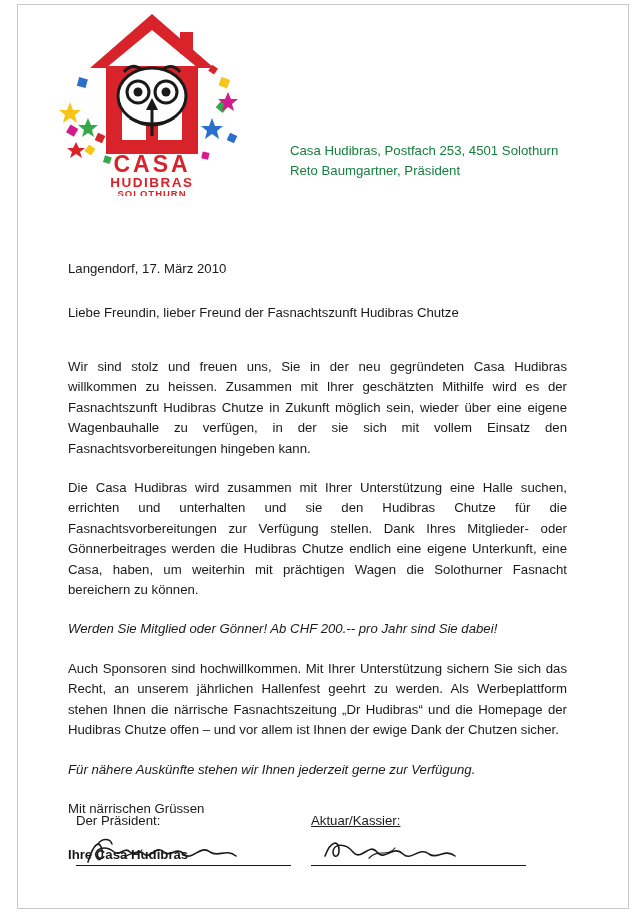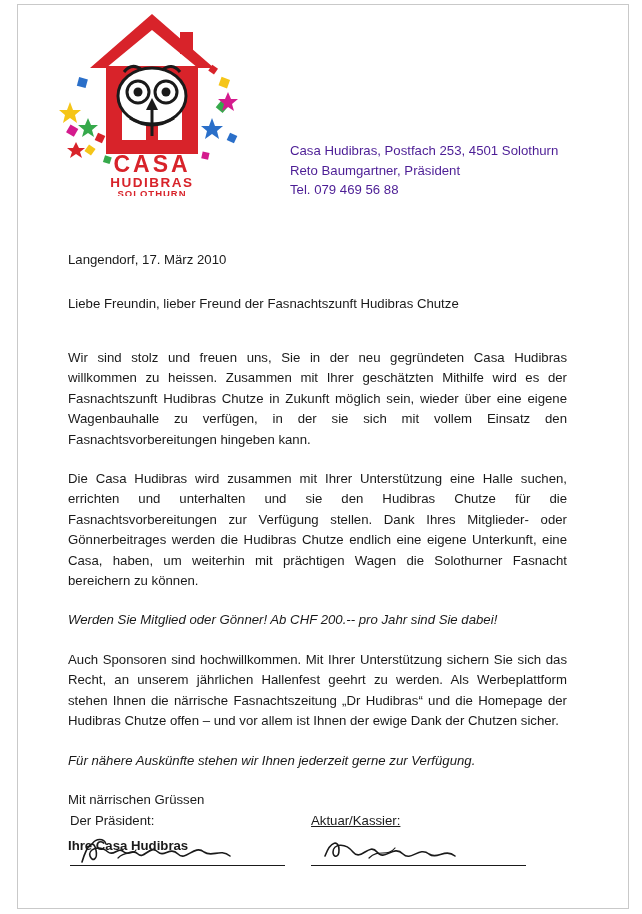--- a/index.html
+++ b/index.html
@@ -64,28 +64,28 @@
   }
   .logo svg { display: block; }
 
   
   .address {
     position: absolute;
     left: 290px;
     top: 141px;
     font-size: 13.2px;
     line-height: 19.5px;
-    color: #4c1d95;
+    color: #15803d;
   }
 
   
   .body-area {
     position: absolute;
     left: 68px;
-    top: 251px;
+    top: 260px;
     width: 499px;
   }
   .date {
     font-size: 13.2px;
     line-height: 17px;
     margin-bottom: 27px;
   }
   .salutation {
     font-size: 13.2px;
     line-height: 17px;
@@ -118,21 +118,21 @@
     position: absolute;
     left: 68px;
     top: 812px;
     width: 500px;
     height: 90px;
   }
   .sig-col {
     position: absolute;
     width: 215px;
   }
-  .sig-col.left { left: 2px; }
+  .sig-col.left { left: 8px; }
   .sig-col.right { left: 243px; text-decoration: underline; }
   .sig-role {
     font-size: 13.2px;
     line-height: 17px;
   }
   .sig-line {
     position: absolute;
     top: 53px;
     left: 0;
     width: 215px;
@@ -228,21 +228,20 @@
 
       <text x="100" y="166" text-anchor="middle" font-family="Liberation Sans, sans-serif" font-size="23" font-weight="bold" fill="#d8232a" letter-spacing="3">CASA</text>
       <text x="100" y="181" text-anchor="middle" font-family="Liberation Sans, sans-serif" font-size="13.5" font-weight="bold" fill="#d8232a" letter-spacing="1.5">HUDIBRAS</text>
       <text x="100" y="191" text-anchor="middle" font-family="Liberation Sans, sans-serif" font-size="9.5" font-weight="bold" fill="#d8232a" letter-spacing="1">SOLOTHURN</text>
     </svg>
   </div>
 
   <div class="address">
     <div>Casa Hudibras, Postfach 253, 4501 Solothurn</div>
     <div>Reto Baumgartner, Präsident</div>
-    <div>Tel. 079 469 56 88</div>
   </div>
 
   <div class="body-area">
     <div class="date">Langendorf, 17. März 2010</div>
     <div class="salutation">Liebe Freundin, lieber Freund der Fasnachtszunft Hudibras Chutze</div>
 
     <p class="para">Wir sind stolz und freuen uns, Sie in der neu gegründeten Casa Hudibras willkommen zu heissen. Zusammen mit Ihrer geschätzten Mithilfe wird es der Fasnachtszunft Hudibras Chutze in Zukunft möglich sein, wieder über eine eigene Wagenbauhalle zu verfügen, in der sie sich mit vollem Einsatz den Fasnachtsvorbereitungen hingeben kann.</p>
     <p class="para">Die Casa Hudibras wird zusammen mit Ihrer Unterstützung eine Halle suchen, errichten und unterhalten und sie den Hudibras Chutze für die Fasnachtsvorbereitungen zur Verfügung stellen. Dank Ihres Mitglieder- oder Gönnerbeitrages werden die Hudibras Chutze endlich eine eigene Unterkunft, eine Casa, haben, um weiterhin mit prächtigen Wagen die Solothurner Fasnacht bereichern zu können.</p>
     <p class="para noj">Werden Sie Mitglied oder Gönner! Ab CHF 200.-- pro Jahr sind Sie dabei!</p>
     <p class="para">Auch Sponsoren sind hochwillkommen. Mit Ihrer Unterstützung sichern Sie sich das Recht, an unserem jährlichen Hallenfest geehrt zu werden. Als Werbeplattform stehen Ihnen die närrische Fasnachtszeitung „Dr Hudibras“ und die Homepage der Hudibras Chutze offen – und vor allem ist Ihnen der ewige Dank der Chutzen sicher.</p>

